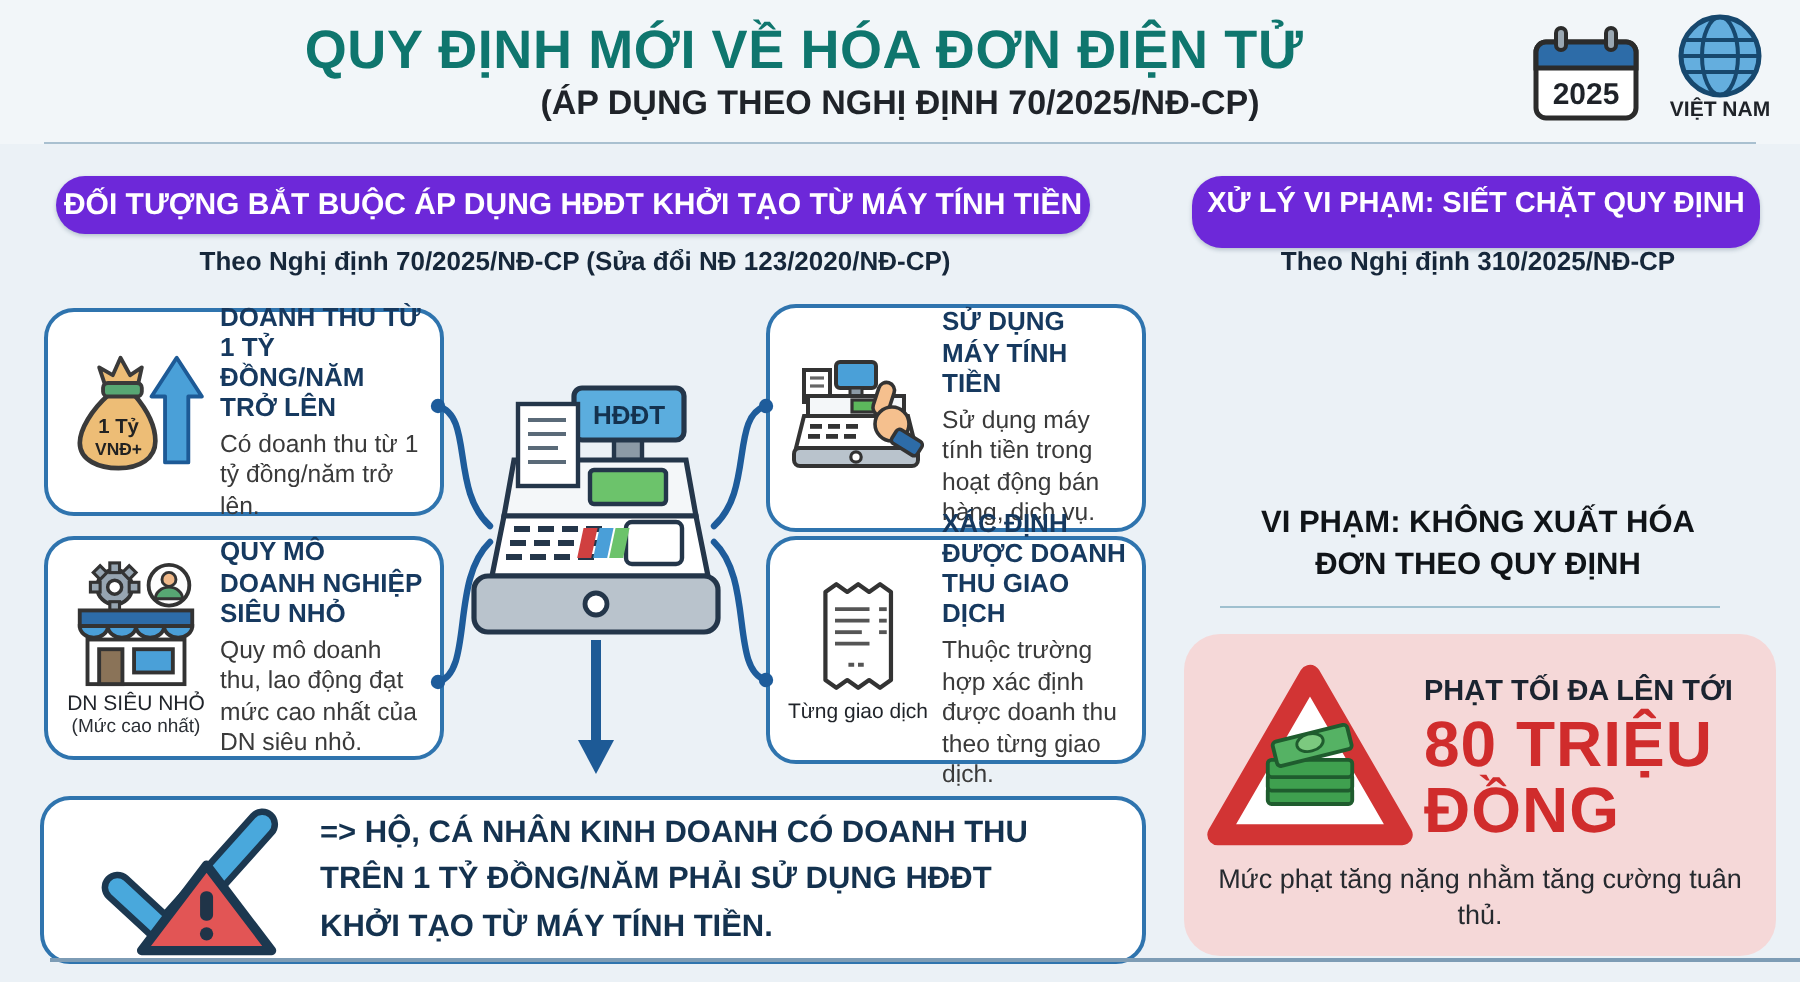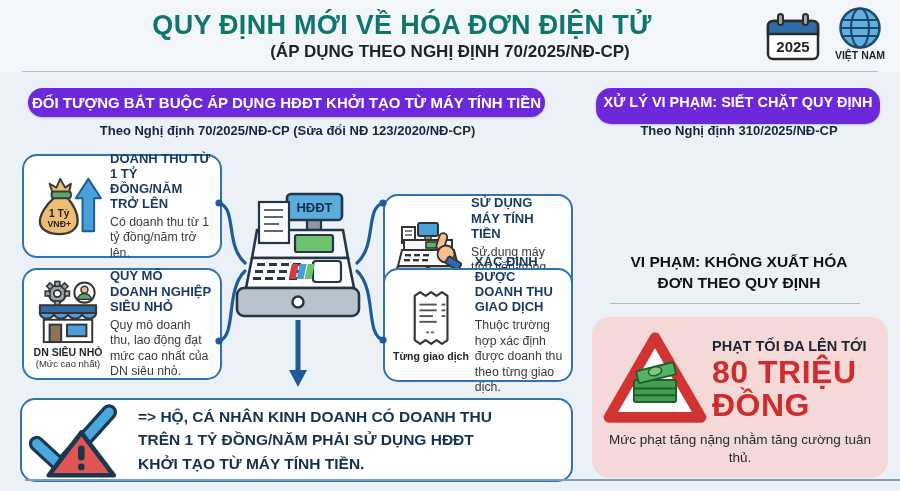--- a/index.html
+++ b/index.html
@@ -13,29 +13,29 @@
   .country{left:828px;top:49px;width:64px;text-align:center;font-size:10.5px;font-weight:800;color:#1f2329;}
   .pill{background:#6d28d9;color:#fff;font-weight:bold;text-align:center;border-radius:15px;box-shadow:0 1px 2px rgba(20,50,80,.25);}
   .pill-left{left:28px;top:88px;width:517px;height:29px;line-height:29px;font-size:15px;}
   .pill-right{left:596px;top:88px;width:284px;height:36px;line-height:29px;font-size:14.5px;}
   .sect-sub{font-size:13px;font-weight:600;color:#16273a;text-align:center;}
   .sub-left{left:20px;top:123px;width:535px;}
   .sub-right{left:590px;top:123px;width:298px;}
   .card{background:#fff;border:2px solid #2f74ae;border-radius:15px;display:flex;align-items:center;padding:6px 8px;box-sizing:border-box;gap:6px;}
   .c1{left:22px;top:154px;width:200px;height:104px;}
   .c2{left:22px;top:268px;width:200px;height:112px;}
-  .c3{left:383px;top:152px;width:190px;height:114px;margin-top:42px;}
+  .c3{left:383px;top:152px;width:190px;height:114px;}
   .c4{left:383px;top:268px;width:190px;height:114px;}
   .icon-col{flex:0 0 72px;display:flex;flex-direction:column;align-items:center;justify-content:center;}
   .card-txt{flex:1;min-width:0;}
   .card-title{font-size:13px;line-height:1.16;font-weight:bold;color:#16395f;margin-bottom:4px;}
   .card-body{font-size:12.3px;line-height:1.26;color:#3a3a3a;}
-  .icon-label{font-size:10.5px;font-weight:700;color:#1f2329;margin-top:2px;white-space:nowrap;}
+  .icon-label{font-size:10.5px;font-weight:400;color:#1f2329;margin-top:2px;white-space:nowrap;}
   .icon-sublabel{font-size:9.5px;color:#2b2f35;white-space:nowrap;}
-  .concl{left:20px;top:398px;width:553px;height:84px;background:#fff;border:2px solid #2f74ae;border-radius:15px;display:flex;align-items:center;box-sizing:border-box;padding:6px 0;gap:16px;}
+  .concl{left:20px;top:398px;width:553px;height:84px;background:#fff;border:2px solid #2f74ae;border-radius:15px;display:flex;align-items:center;box-sizing:border-box;padding:6px 22px;gap:16px;}
   .concl-text{width:372px;font-size:15.5px;font-weight:bold;color:#14324f;line-height:1.5;}
   .violation{left:590px;top:252px;width:298px;text-align:center;font-size:15.5px;font-weight:bold;color:#101418;line-height:1.35;}
   .violation-inner{display:inline-block;max-width:246px;}
   .right-rule{left:610px;top:303px;width:250px;height:1px;background:#9fc0cf;}
   .pinkbox{left:592px;top:317px;width:296px;height:161px;background:#f5d8d8;border-radius:18px;}
   .pen-lead{left:712px;top:338px;width:172px;font-size:14.5px;font-weight:800;color:#1b2430;}
   .pen-amount{left:712px;top:356px;width:178px;font-size:32px;font-weight:800;color:#d02c2c;line-height:1.02;letter-spacing:.5px;}
   .pen-note{left:600px;top:431px;width:280px;text-align:center;font-size:13.5px;color:#262a2f;line-height:1.3;}
   .bottom-rule{left:25px;top:479px;width:875px;height:2px;background:#7d9cb5;}
   svg{display:block;}

